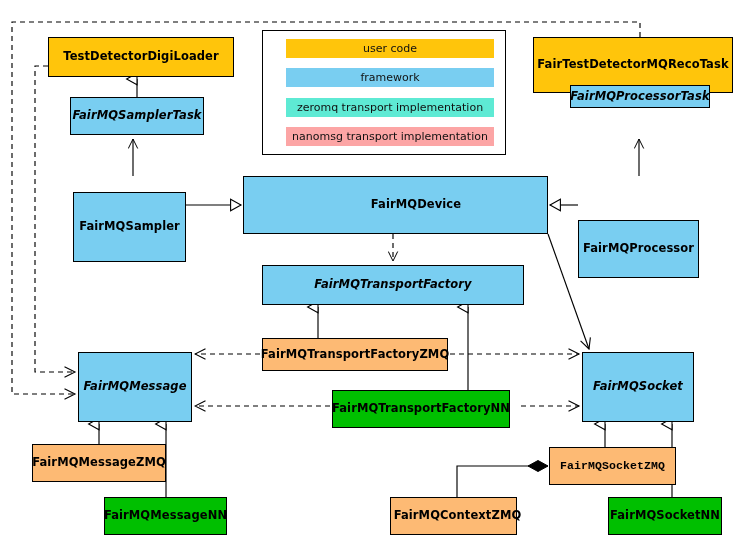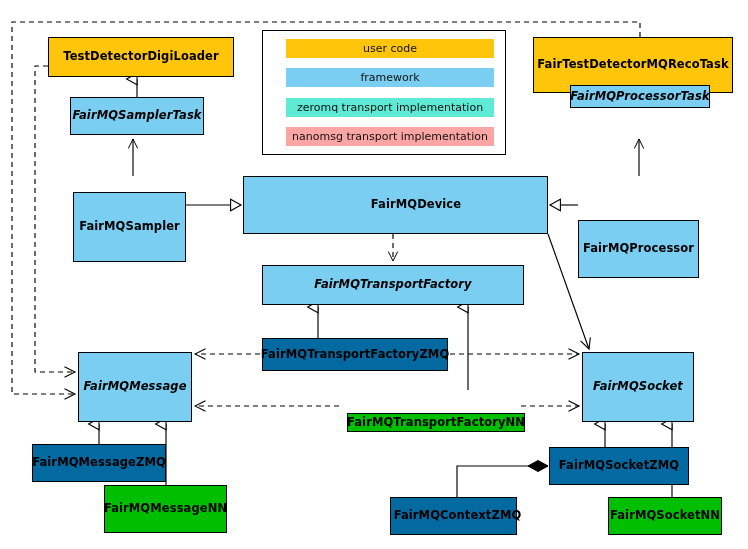--- a/index.html
+++ b/index.html
@@ -35,21 +35,21 @@
     font-weight: bold;
     color: #000000;
     line-height: 1.15;
     letter-spacing: 0.1px;
   }
   .node.abstract {
     font-style: italic;
   }
   .c-user      { background: #FFC50B; }
   .c-framework { background: #79CEF1; }
-  .c-zmq       { background: #0369a1; }
+  .c-zmq       { background: #fdba74; }
   .c-nn        { background: #00BF00; }
 
   #legend {
     position: absolute;
     left: 262px;
     top: 30px;
     width: 244px;
     height: 125px;
     box-sizing: border-box;
     background: #ffffff;
@@ -143,26 +143,26 @@
   <div id="nodes">
       <div class="node c-user" style="left: 48px; top: 37px; width: 186px; height: 40px;">TestDetectorDigiLoader</div>
       <div class="node c-user" style="left: 533px; top: 37px; width: 200px; height: 56px;">FairTestDetectorMQRecoTask</div>
       <div class="node c-framework abstract" style="left: 70px; top: 97px; width: 134px; height: 38px;">FairMQSamplerTask</div>
       <div class="node c-framework abstract" style="left: 570px; top: 85px; width: 140px; height: 23px;">FairMQProcessorTask</div>
       <div class="node c-framework" style="left: 73px; top: 192px; width: 113px; height: 70px;">FairMQSampler</div>
       <div class="node c-framework" style="left: 243px; top: 176px; width: 305px; height: 58px; padding-left: 41px;">FairMQDevice</div>
       <div class="node c-framework" style="left: 578px; top: 176px; width: 121px; height: 58px; margin-top: 44px;">FairMQProcessor</div>
       <div class="node c-framework abstract" style="left: 262px; top: 265px; width: 262px; height: 40px;">FairMQTransportFactory</div>
       <div class="node c-zmq" style="left: 262px; top: 338px; width: 186px; height: 33px;">FairMQTransportFactoryZMQ</div>
-      <div class="node c-nn" style="left: 347px; top: 390px; width: 178px; height: 19px; margin-top: 23px;">FairMQTransportFactoryNN</div>
+      <div class="node c-nn" style="left: 332px; top: 390px; width: 178px; height: 38px;">FairMQTransportFactoryNN</div>
       <div class="node c-framework abstract" style="left: 78px; top: 352px; width: 114px; height: 70px;">FairMQMessage</div>
       <div class="node c-framework abstract" style="left: 582px; top: 352px; width: 112px; height: 70px;">FairMQSocket</div>
       <div class="node c-zmq" style="left: 32px; top: 444px; width: 134px; height: 38px;">FairMQMessageZMQ</div>
-      <div class="node c-nn" style="left: 104px; top: 485px; width: 123px; height: 48px;">FairMQMessageNN</div>
-      <div class="node c-zmq" style="left: 549px; top: 447px; width: 140px; height: 38px;">FairMQSocketZMQ</div>
+      <div class="node c-nn" style="left: 104px; top: 497px; width: 123px; height: 38px;">FairMQMessageNN</div>
+      <div class="node c-zmq" style="left: 549px; top: 447px; width: 127px; height: 38px; font-family: Liberation Mono, monospace;">FairMQSocketZMQ</div>
       <div class="node c-nn" style="left: 608px; top: 497px; width: 114px; height: 38px;">FairMQSocketNN</div>
       <div class="node c-zmq" style="left: 390px; top: 497px; width: 127px; height: 38px; padding-left: 8px;">FairMQContextZMQ</div>
     </div>
 
   <div id="legend">
       <div class="legend-row" style="background: rgb(255, 197, 11);">user code</div>
       <div class="legend-row" style="background: rgb(121, 206, 241);">framework</div>
       <div class="legend-row" style="background: #5eead4;">zeromq transport implementation</div>
       <div class="legend-row" style="background: #fca5a5;">nanomsg transport implementation</div>
     </div>

